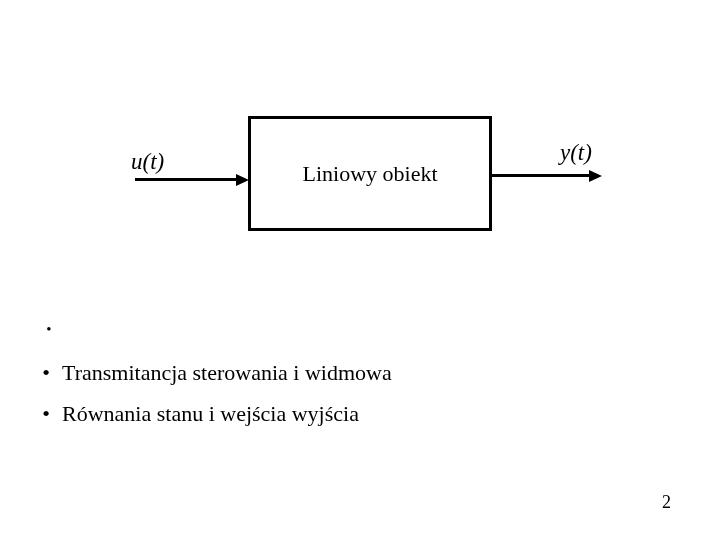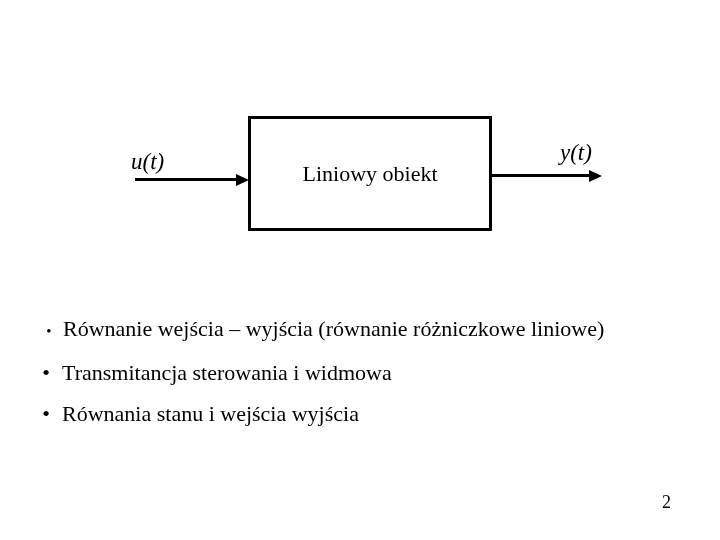--- a/index.html
+++ b/index.html
@@ -112,21 +112,20 @@
     <span>Liniowy obiekt</span>
   </div>
 
   <div class="arrow-line output"></div>
   <div class="arrow-head output"></div>
 
   <div class="signal-label output-label">y(t)</div>
 
   <div class="bullet-row bullet-1">
     <span class="marker">•</span>
-    <span>Równanie wejścia – wyjścia (równanie różniczkowe liniowe)</span>
   </div>
 
   <div class="bullet-row bullet-2">
     <span class="marker">•</span>
     <span>Transmitancja sterowania i widmowa</span>
   </div>
 
   <div class="bullet-row bullet-3">
     <span class="marker">•</span>
     <span>Równania stanu i wejścia wyjścia</span>

